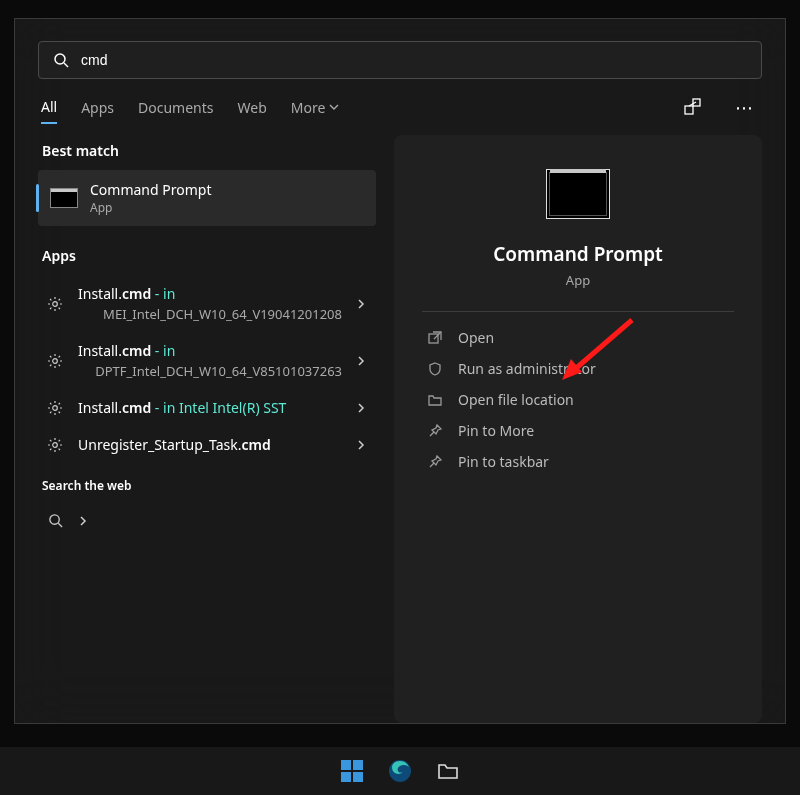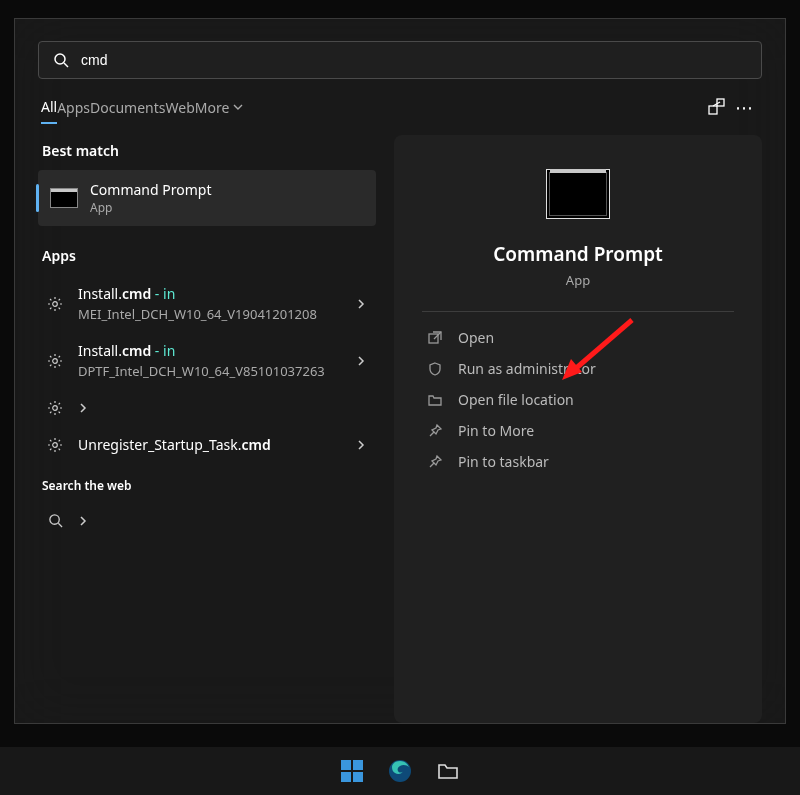--- a/index.html
+++ b/index.html
@@ -40,20 +40,21 @@
     border: none;
     outline: none;
     color: #fff;
     font-size: 14px;
   }
   .tabs-row {
     display: flex;
     align-items: center;
     padding: 0 3px;
     height: 56px;
+    gap: 24px;
     font-size: 14px;
     color: #aaa;
   }
   .tab { cursor: pointer; padding: 6px 0; }
   .tab.active { color: #fff; border-bottom: 2px solid #5fb2f2; }
   .tab-more { display: flex; align-items: center; gap: 4px; }
   .tabs-spacer { flex: 1; }
   .tabs-iconbtn { width: 28px; height: 28px; display: flex; align-items: center; justify-content: center; cursor: pointer; }
   .dots { color: #fff; font-size: 18px; letter-spacing: 2px; }
   .body-row { display: flex; gap: 18px; flex: 1; min-height: 0; }
@@ -90,21 +91,21 @@
     align-items: center;
     gap: 14px;
     padding: 9px 10px 9px 8px;
     font-size: 14px;
     cursor: pointer;
   }
   .list-item .li-icon { width: 18px; height: 18px; display:flex; align-items:center; justify-content:center; color:#ccc; }
   .li-text { flex: 1; color: #fff; }
   .li-text .bold { font-weight: 600; }
   .li-text .suffix { color: #5eead4; }
-  .li-text .line2 { color: #aaa; font-size: 13px; display:block; margin-top:2px; }
+  .li-text .line2 { color: #aaa; font-size: 13px; display:block; margin-top:2px;text-align:right; }
   .li-chevron { color: #ccc; }
   .web-head { font-size: 12px; font-weight: 600; padding: 14px 4px 8px 4px; }
   .right-col {
     flex: 1;
     background: rgba(255,255,255,0.035);
     border-radius: 8px;
     padding: 34px 28px 20px 28px;
     display: flex;
     flex-direction: column;
     align-items: stretch;
@@ -235,20 +236,21 @@
               </svg></div>
         </div>
 
         <div class="list-item">
           <div class="li-icon">
               <svg width="16" height="16" viewBox="0 0 16 16" fill="none" stroke="#ccc" stroke-width="1.2">
                 <circle cx="8" cy="8" r="2.3"></circle>
                 <path d="M8 1v2M8 13v2M1 8h2M13 8h2M3 3l1.4 1.4M11.6 11.6L13 13M3 13l1.4-1.4M11.6 4.4L13 3"></path>
               </svg>
             </div>
+          <div class="li-text"><span>Install.</span><span class="bold">cmd</span><span class="suffix"> - in Intel Intel(R) SST</span></div>
           <div class="li-chevron"><svg width="10" height="10" viewBox="0 0 10 10" fill="none" stroke="#ccc" stroke-width="1.5">
                 <polyline points="3,1 7,5 3,9"></polyline>
               </svg></div>
         </div>
 
         <div class="list-item">
           <div class="li-icon">
               <svg width="16" height="16" viewBox="0 0 16 16" fill="none" stroke="#ccc" stroke-width="1.2">
                 <circle cx="8" cy="8" r="2.3"></circle>
                 <path d="M8 1v2M8 13v2M1 8h2M13 8h2M3 3l1.4 1.4M11.6 11.6L13 13M3 13l1.4-1.4M11.6 4.4L13 3"></path>

